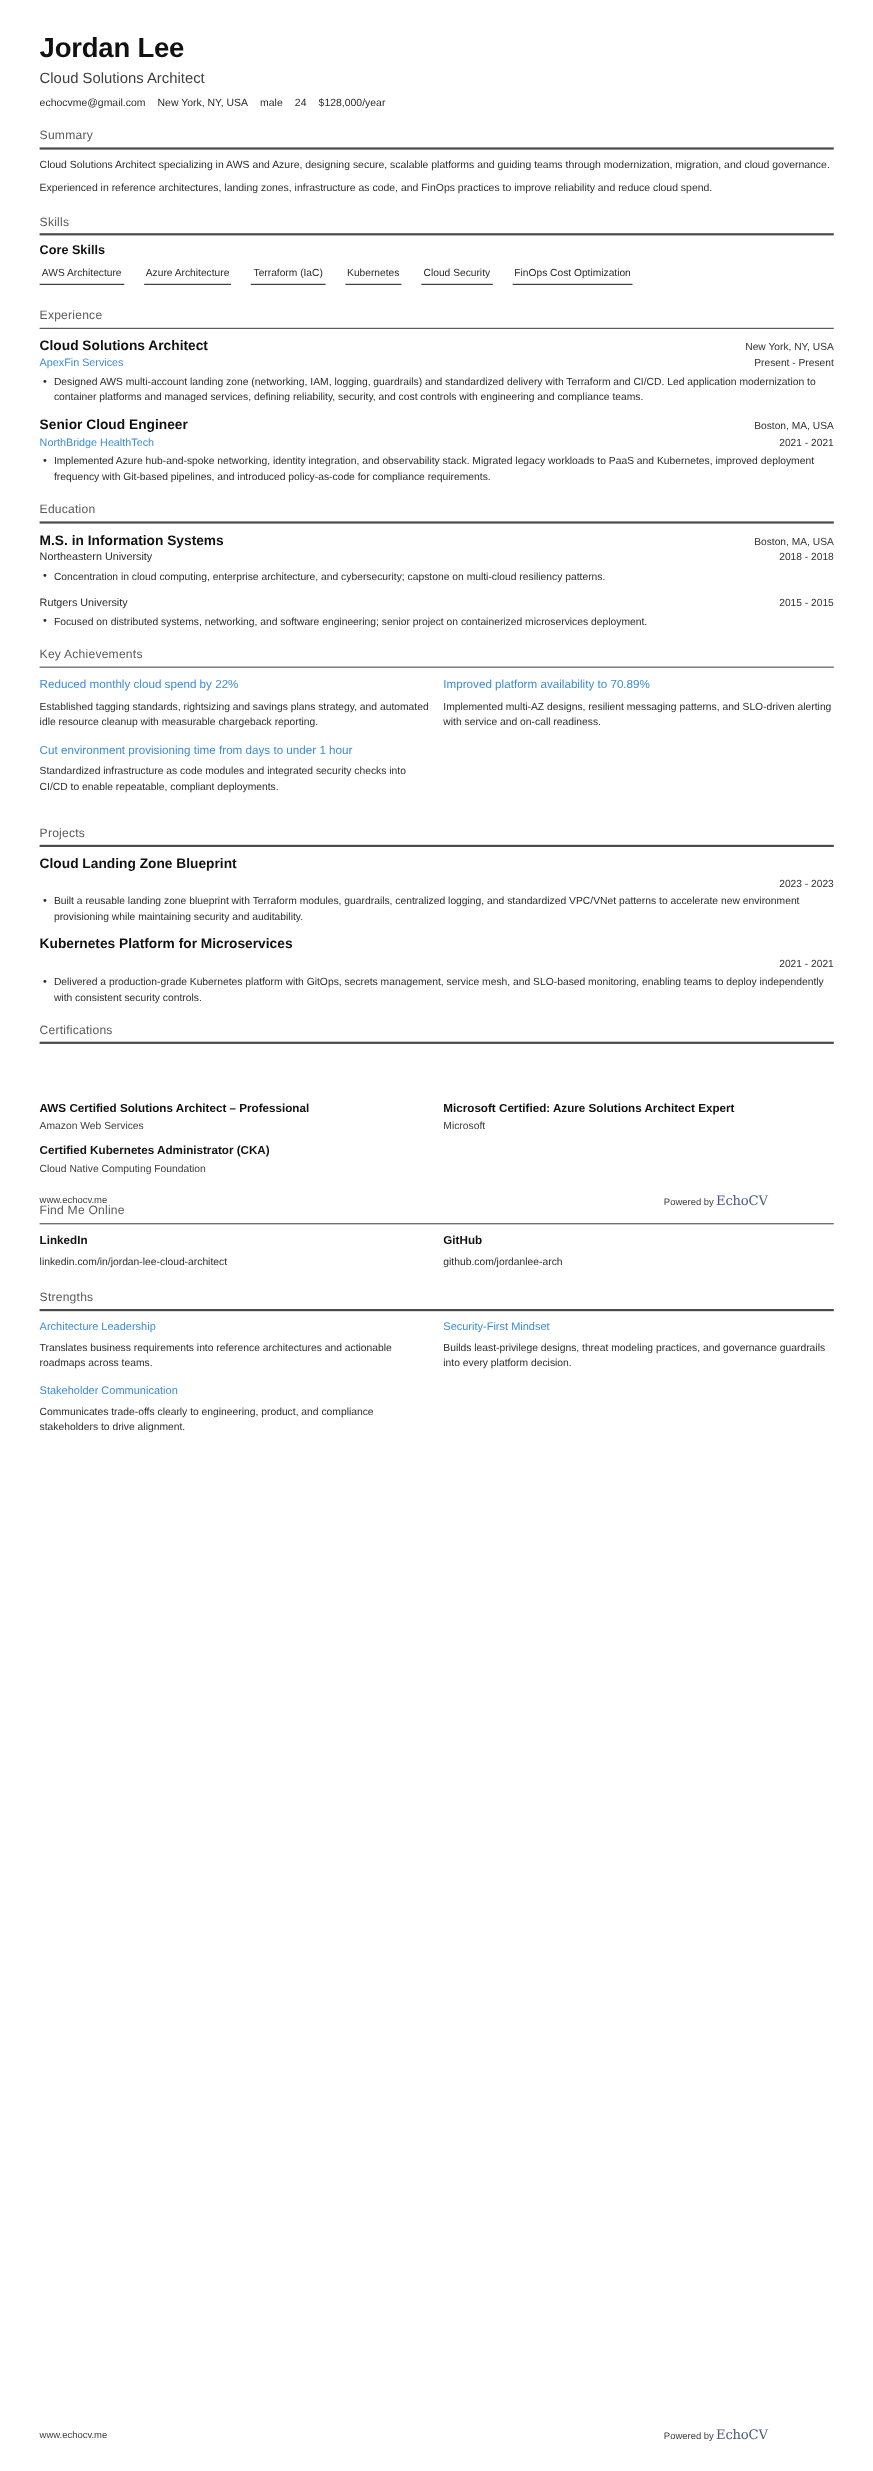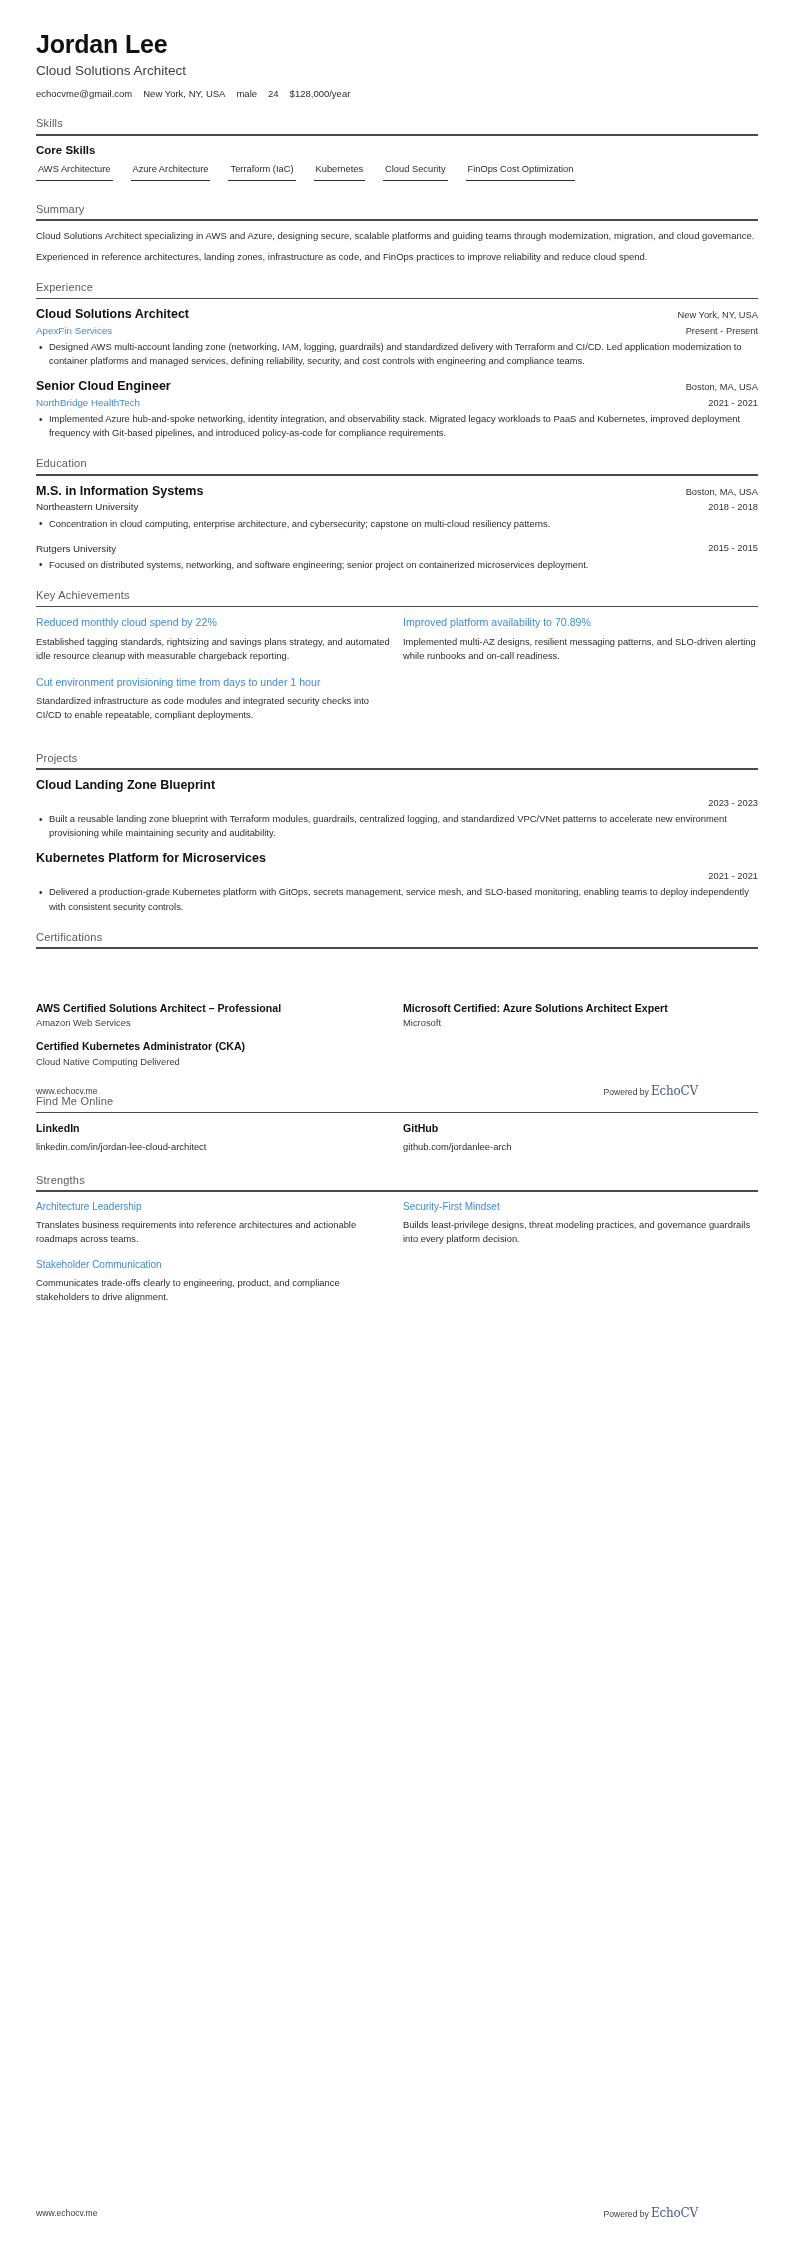--- a/index.html
+++ b/index.html
@@ -117,21 +117,21 @@
   }
   .entry-loc {
     font-size: 9.3px;
     color: #333;
     white-space: nowrap;
     line-height: 1.3;
   }
   .entry-sub {
     display: flex;
     justify-content: space-between;
-    align-items: flex-end;
+    align-items: flex-start;
     gap: 12px;
     margin-top: 1px;
   }
   .entry-org {
     font-size: 9.8px;
     color: #3d8bd4;
     line-height: 1.35;
   }
   .entry-org.plain { color: #2a2a2a; }
   .entry-dates {
@@ -279,41 +279,41 @@
       <div class="contact-line">
         <span class="contact-item">echocvme@gmail.com</span>
         <span class="contact-item">New York, NY, USA</span>
         <span class="contact-item">male</span>
         <span class="contact-item">24</span>
         <span class="contact-item">$128,000/year</span>
       </div>
     </div>
 
     <div class="section">
+      <div class="section-title">Summary</div>
+      <div class="section-rule"></div>
+      <p class="summary-p">Cloud Solutions Architect specializing in AWS and Azure, designing secure, scalable platforms and guiding teams through modernization, migration, and cloud governance.</p>
+      <p class="summary-p">Experienced in reference architectures, landing zones, infrastructure as code, and FinOps practices to improve reliability and reduce cloud spend.</p>
+    </div>
+
+    <div class="section">
       <div class="section-title">Skills</div>
       <div class="section-rule"></div>
       <div class="skill-group-title">Core Skills</div>
       <div class="skill-row">
         <span class="skill-chip">AWS Architecture</span>
         <span class="skill-chip">Azure Architecture</span>
         <span class="skill-chip">Terraform (IaC)</span>
         <span class="skill-chip">Kubernetes</span>
         <span class="skill-chip">Cloud Security</span>
         <span class="skill-chip">FinOps Cost Optimization</span>
       </div>
     </div>
 
     <div class="section">
-      <div class="section-title">Summary</div>
-      <div class="section-rule"></div>
-      <p class="summary-p">Cloud Solutions Architect specializing in AWS and Azure, designing secure, scalable platforms and guiding teams through modernization, migration, and cloud governance.</p>
-      <p class="summary-p">Experienced in reference architectures, landing zones, infrastructure as code, and FinOps practices to improve reliability and reduce cloud spend.</p>
-    </div>
-
-    <div class="section">
       <div class="section-title">Experience</div>
       <div class="section-rule"></div>
 
       <div class="entry">
         <div class="entry-top">
           <span class="entry-title">Cloud Solutions Architect</span>
           <span class="entry-loc">New York, NY, USA</span>
         </div>
         <div class="entry-sub">
           <span class="entry-org">ApexFin Services</span>
@@ -378,21 +378,21 @@
             <div class="ach-desc">Established tagging standards, rightsizing and savings plans strategy, and automated idle resource cleanup with measurable chargeback reporting.</div>
           </div>
           <div class="ach-item">
             <div class="ach-title">Cut environment provisioning time from days to under 1 hour</div>
             <div class="ach-desc">Standardized infrastructure as code modules and integrated security checks into CI/CD to enable repeatable, compliant deployments.</div>
           </div>
         </div>
         <div>
           <div class="ach-item">
             <div class="ach-title">Improved platform availability to 70.89%</div>
-            <div class="ach-desc">Implemented multi-AZ designs, resilient messaging patterns, and SLO-driven alerting while runbooks and on-call readiness.</div>
+            <div class="ach-desc">Implemented multi-AZ designs, resilient messaging patterns, and SLO-driven alerting with service and on-call readiness.</div>
           </div>
         </div>
       </div>
     </div>
 
     <div class="section">
       <div class="section-title">Projects</div>
       <div class="section-rule"></div>
 
       <div class="entry">
@@ -429,21 +429,21 @@
 
     <div>
       <div class="two-col">
         <div>
           <div class="cert-item">
             <div class="cert-name">AWS Certified Solutions Architect – Professional</div>
             <div class="cert-issuer">Amazon Web Services</div>
           </div>
           <div class="cert-item">
             <div class="cert-name">Certified Kubernetes Administrator (CKA)</div>
-            <div class="cert-issuer">Cloud Native Computing Delivered</div>
+            <div class="cert-issuer">Cloud Native Computing Foundation</div>
           </div>
         </div>
         <div>
           <div class="cert-item">
             <div class="cert-name">Microsoft Certified: Azure Solutions Architect Expert</div>
             <div class="cert-issuer">Microsoft</div>
           </div>
         </div>
       </div>
     </div>

